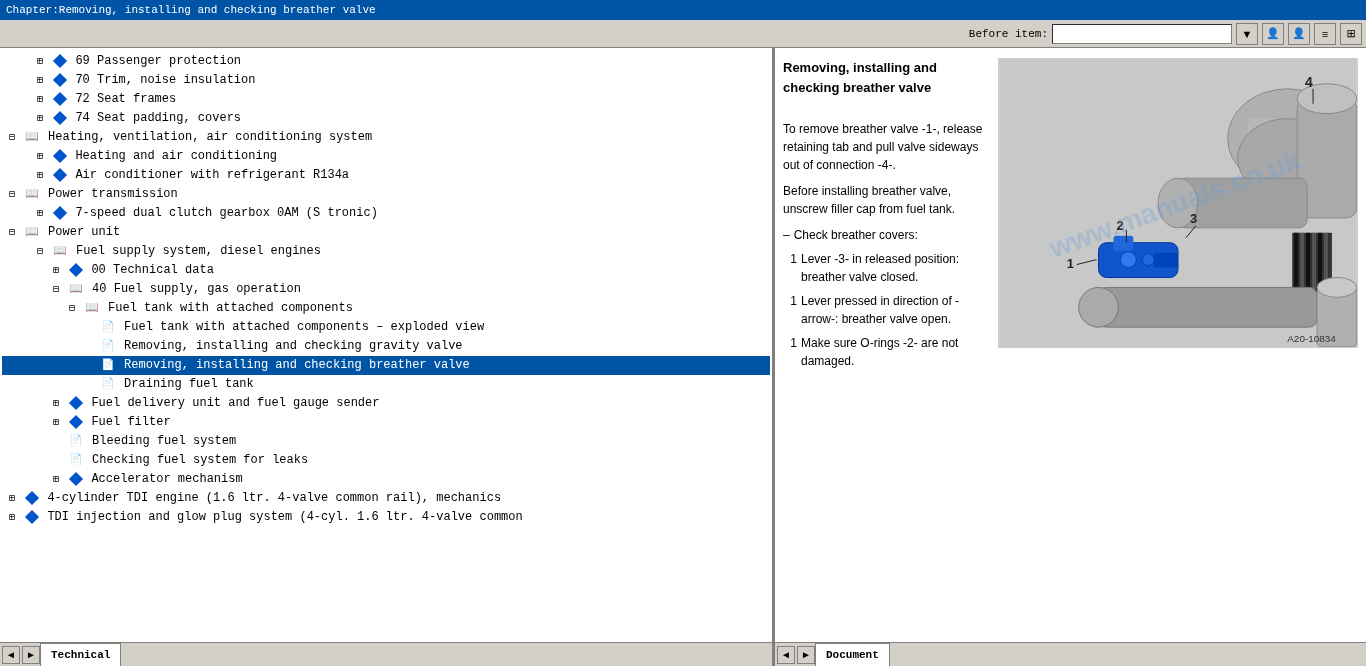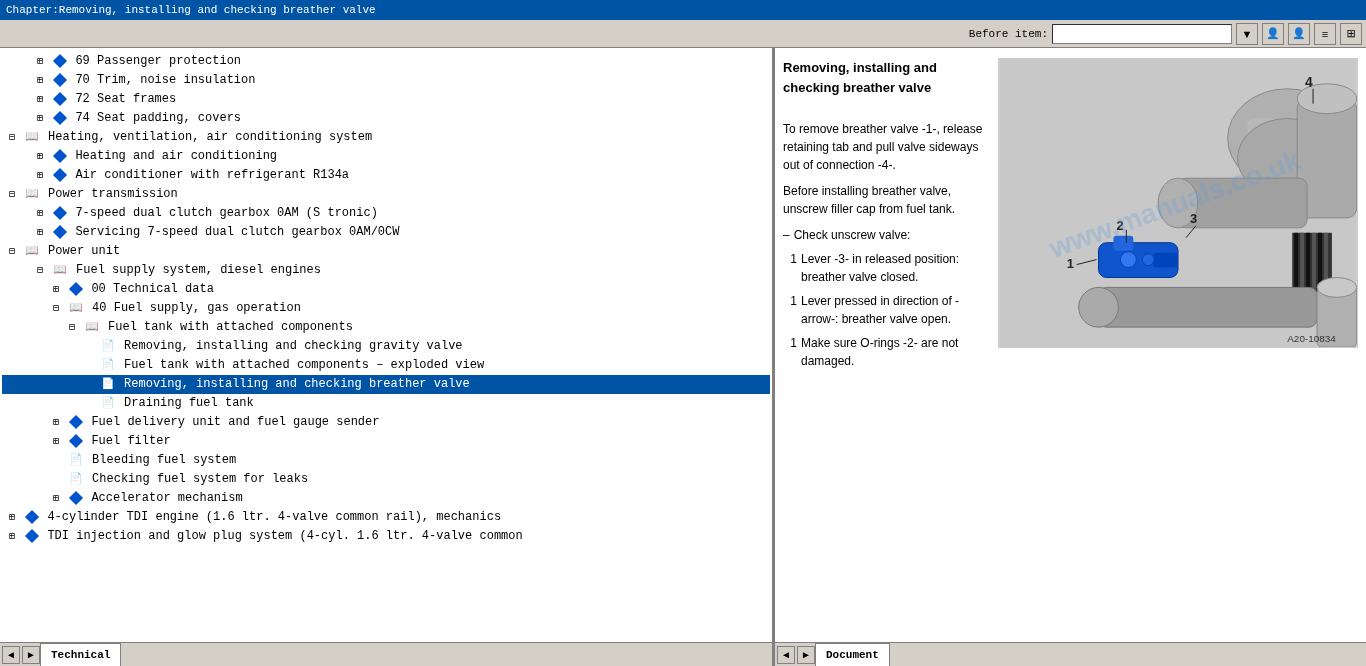--- a/index.html
+++ b/index.html
@@ -293,25 +293,20 @@
         <span class="book-icon">📖</span>
         <span>Power transmission</span>
       </div>
 
       <div class="tree-item indent-2">
         <span class="expander">⊞</span>
         <span class="blue-diamond"></span>
         <span>7-speed dual clutch gearbox 0AM (S tronic)</span>
       </div>
 
-      <div class="tree-item indent-2">
-        <span class="expander">⊞</span>
-        <span class="blue-diamond"></span>
-        <span>Servicing 7-speed dual clutch gearbox 0AM/0CW</span>
-      </div>
 
       <div class="tree-item" style="padding-left:4px;">
         <span class="expander">⊟</span>
         <span class="book-icon">📖</span>
         <span>Power unit</span>
       </div>
 
       <div class="tree-item indent-2">
         <span class="expander">⊟</span>
         <span class="book-icon">📖</span>
@@ -332,27 +327,27 @@
 
       <div class="tree-item indent-4">
         <span class="expander">⊟</span>
         <span class="book-icon">📖</span>
         <span>Fuel tank with attached components</span>
       </div>
 
       <div class="tree-item indent-5">
         <span class="expander">&nbsp;</span>
         <span class="book-icon">📄</span>
-        <span>Removing, installing and checking gravity valve</span>
+        <span>Fuel tank with attached components – exploded view</span>
       </div>
 
       <div class="tree-item indent-5">
         <span class="expander">&nbsp;</span>
         <span class="book-icon">📄</span>
-        <span>Fuel tank with attached components – exploded view</span>
+        <span>Removing, installing and checking gravity valve</span>
       </div>
 
       <div class="tree-item indent-5 selected">
         <span class="expander">&nbsp;</span>
         <span class="book-icon">📄</span>
         <span>Removing, installing and checking breather valve</span>
       </div>
 
       <div class="tree-item indent-5">
         <span class="expander">&nbsp;</span>
@@ -415,21 +410,21 @@
         <p style="margin-bottom:8px;margin-top:23px;">
           To remove breather valve -1-, release retaining tab and pull valve sideways out of connection -4-.
         </p>
 
         <p style="margin-bottom:8px;">
           Before installing breather valve, unscrew filler cap from fuel tank.
         </p>
 
         <div class="dash-item">
           <span>–</span>
-          <span>Check unscrew valve:</span>
+          <span>Check breather covers:</span>
         </div>
 
         <div class="numbered-item">
           <span class="num">1</span>
           <span>Lever -3- in released position: breather valve closed.</span>
         </div>
 
         <div class="numbered-item">
           <span class="num">1</span>
           <span>Lever pressed in direction of -arrow-: breather valve open.</span>

